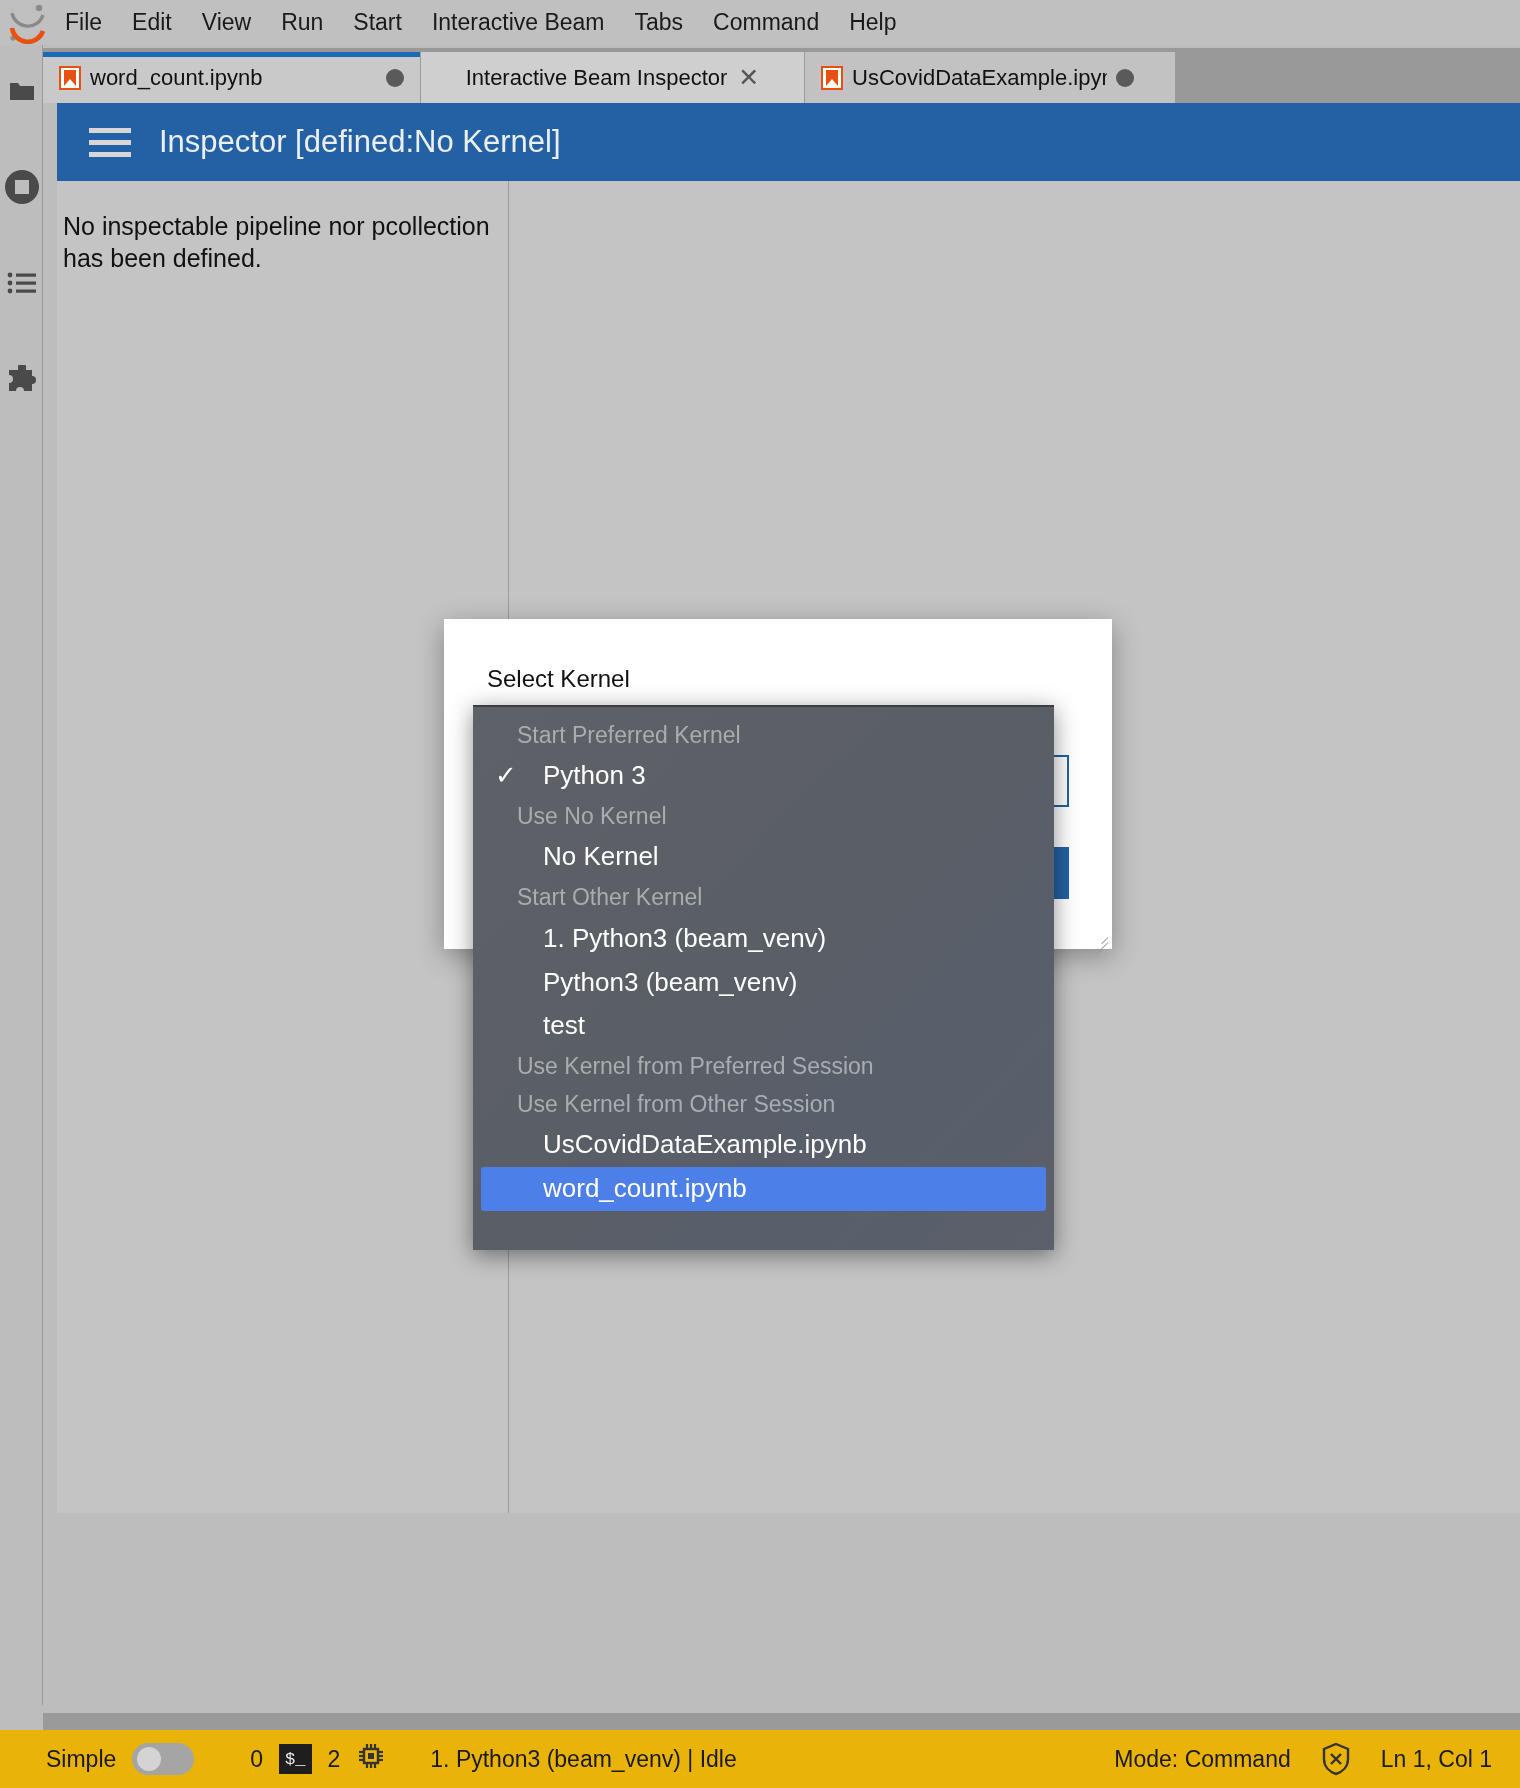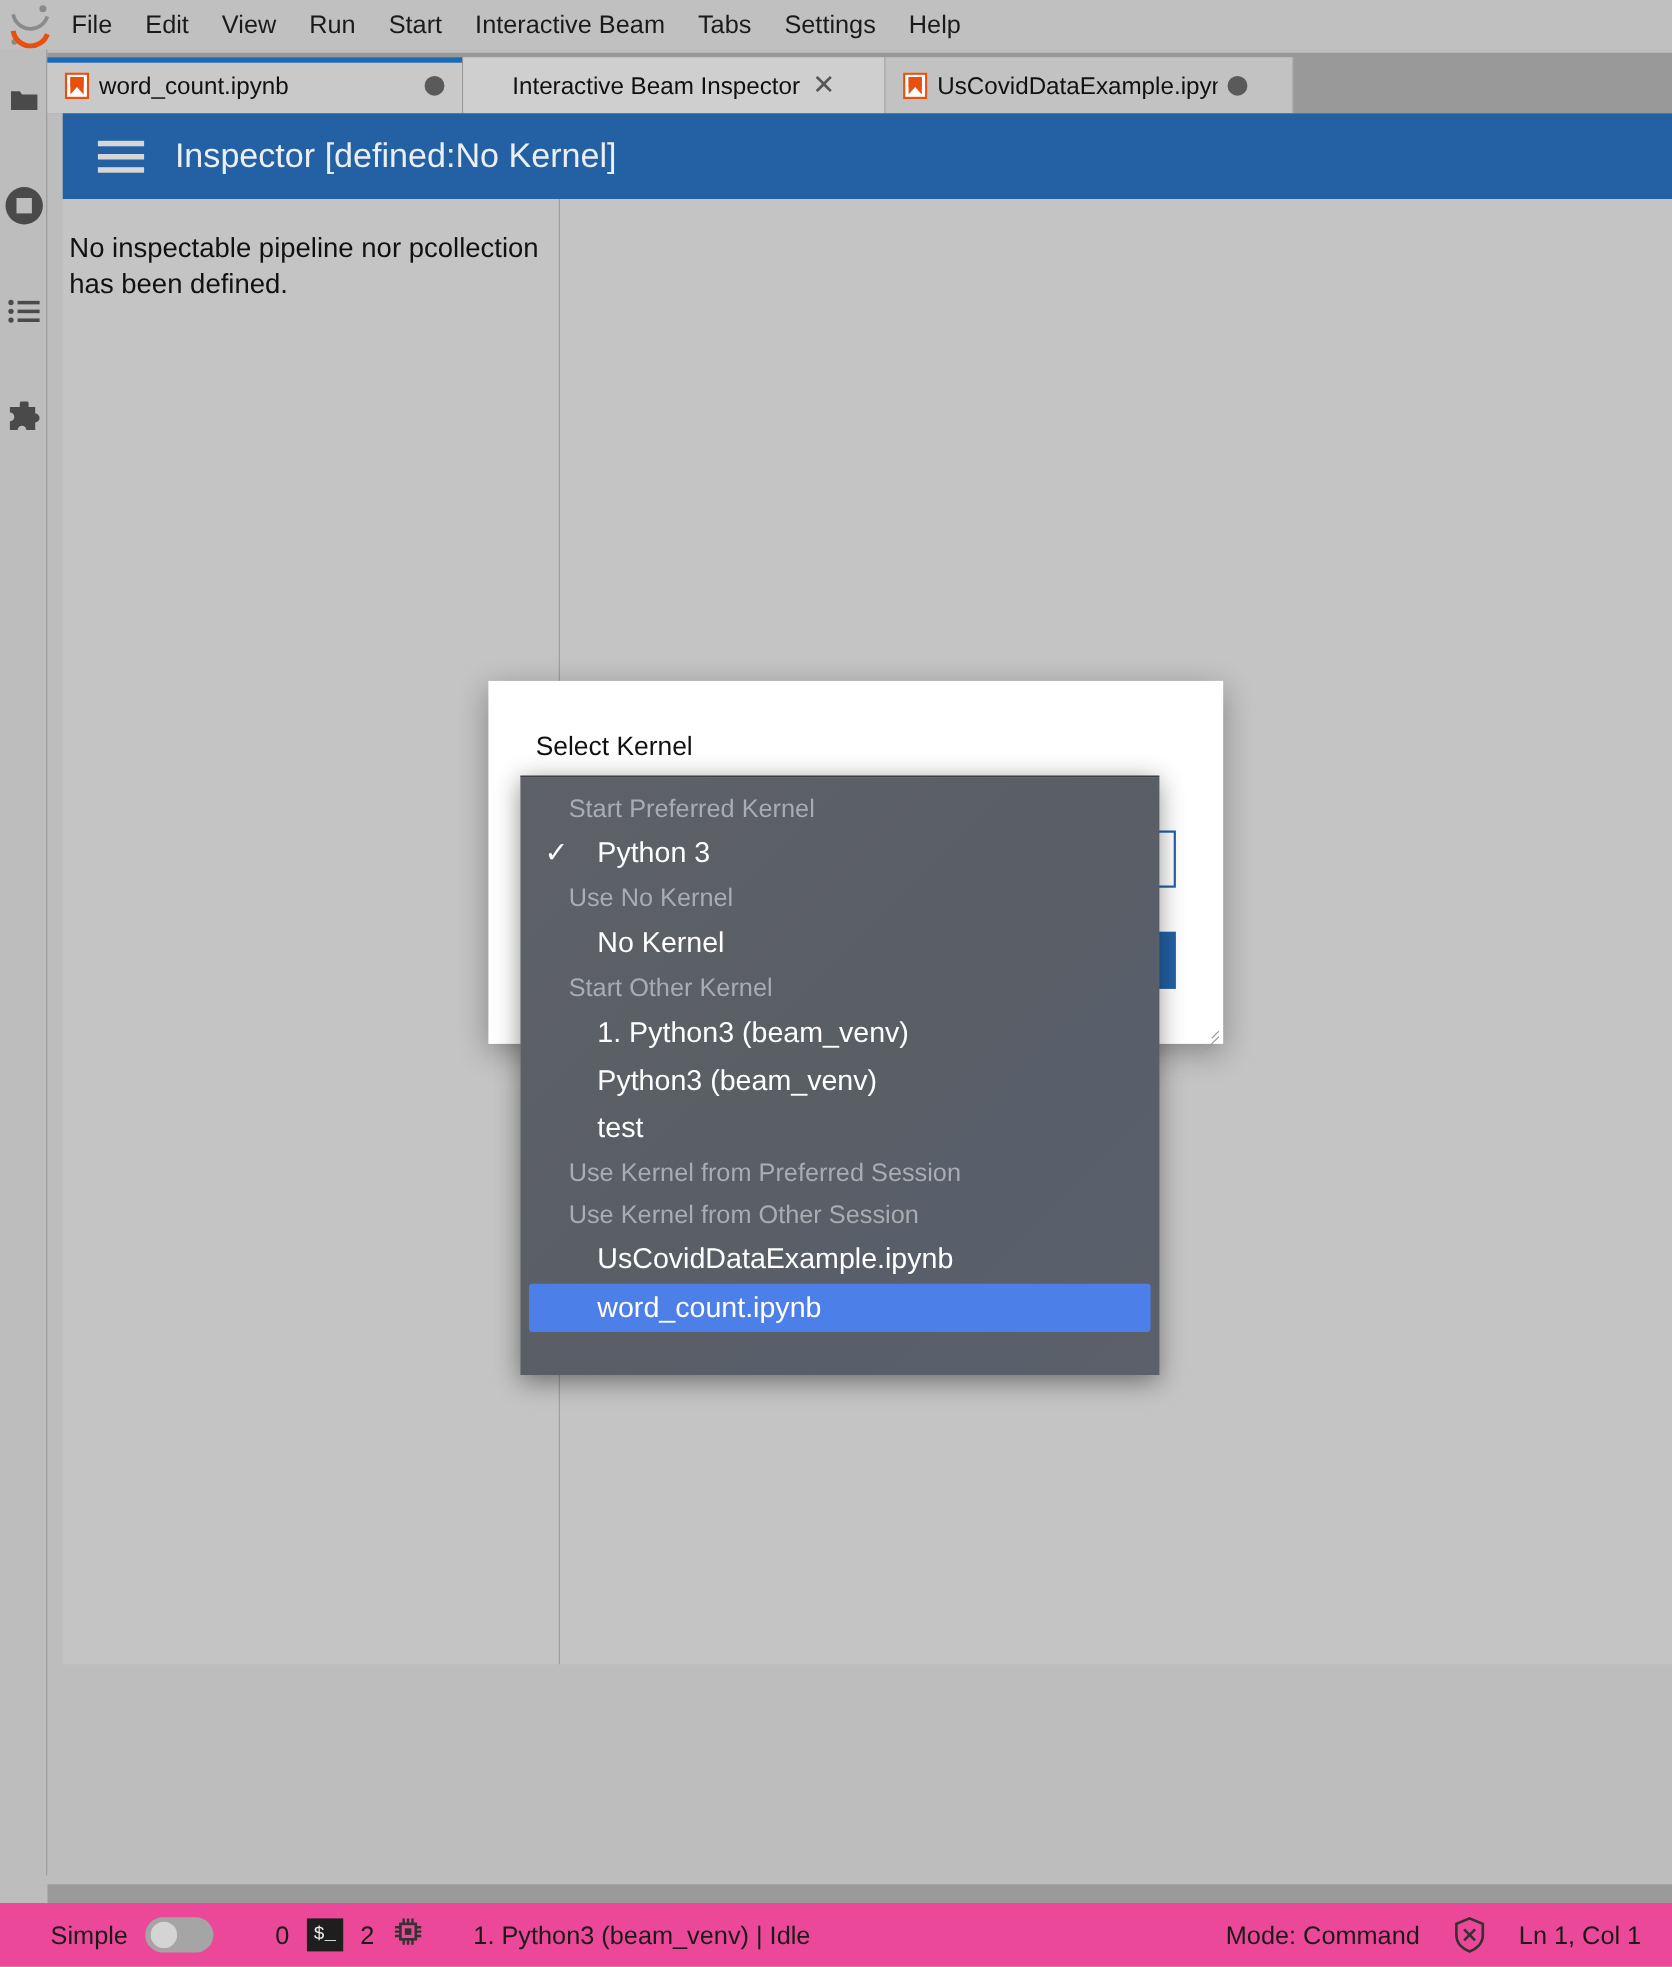--- a/index.html
+++ b/index.html
@@ -137,21 +137,21 @@
     font-size: 26px; color: #ffffff;
   }
   .kd-item.selected {
     background: #4d7fe8; margin: 0 8px; border-radius: 3px;
     padding-left: 62px;
   }
 
   
   .statusbar {
     position: absolute; bottom: 0; left: 0; width: 1520px; height: 58px;
-    background: #ec4899; display: flex; align-items: center;
+    background: #eab308; display: flex; align-items: center;
     font-size: 23px; color: #1a1a1a;
   }
   .sb-left { display: flex; align-items: center; gap: 16px; padding-left: 46px; }
   .toggle {
     width: 62px; height: 32px; border-radius: 16px; background: #a5a5a5;
     position: relative;
   }
   .toggle::after {
     content: ""; position: absolute; top: 4px; left: 5px;
     width: 24px; height: 24px; border-radius: 50%; background: #d4d4d4;
@@ -191,21 +191,21 @@
         <path d="M6 26 A16 16 0 0 0 37 29" fill="none" stroke="#e8500f" stroke-width="4.6"></path>
       </svg>
     </div>
     <div class="menu-item">File</div>
     <div class="menu-item">Edit</div>
     <div class="menu-item">View</div>
     <div class="menu-item">Run</div>
     <div class="menu-item">Start</div>
     <div class="menu-item">Interactive Beam</div>
     <div class="menu-item">Tabs</div>
-    <div class="menu-item">Settings</div>
+    <div class="menu-item">Command</div>
     <div class="menu-item">Help</div>
   </div>
 
   <div class="activitybar">
     <div class="act-icon">
       <span>
         <svg width="26" height="22" viewBox="0 0 26 22">
           <path d="M1 3h8l2 3h14v14H1z" fill="#4a4a4a"></path>
         </svg>
       </span>

